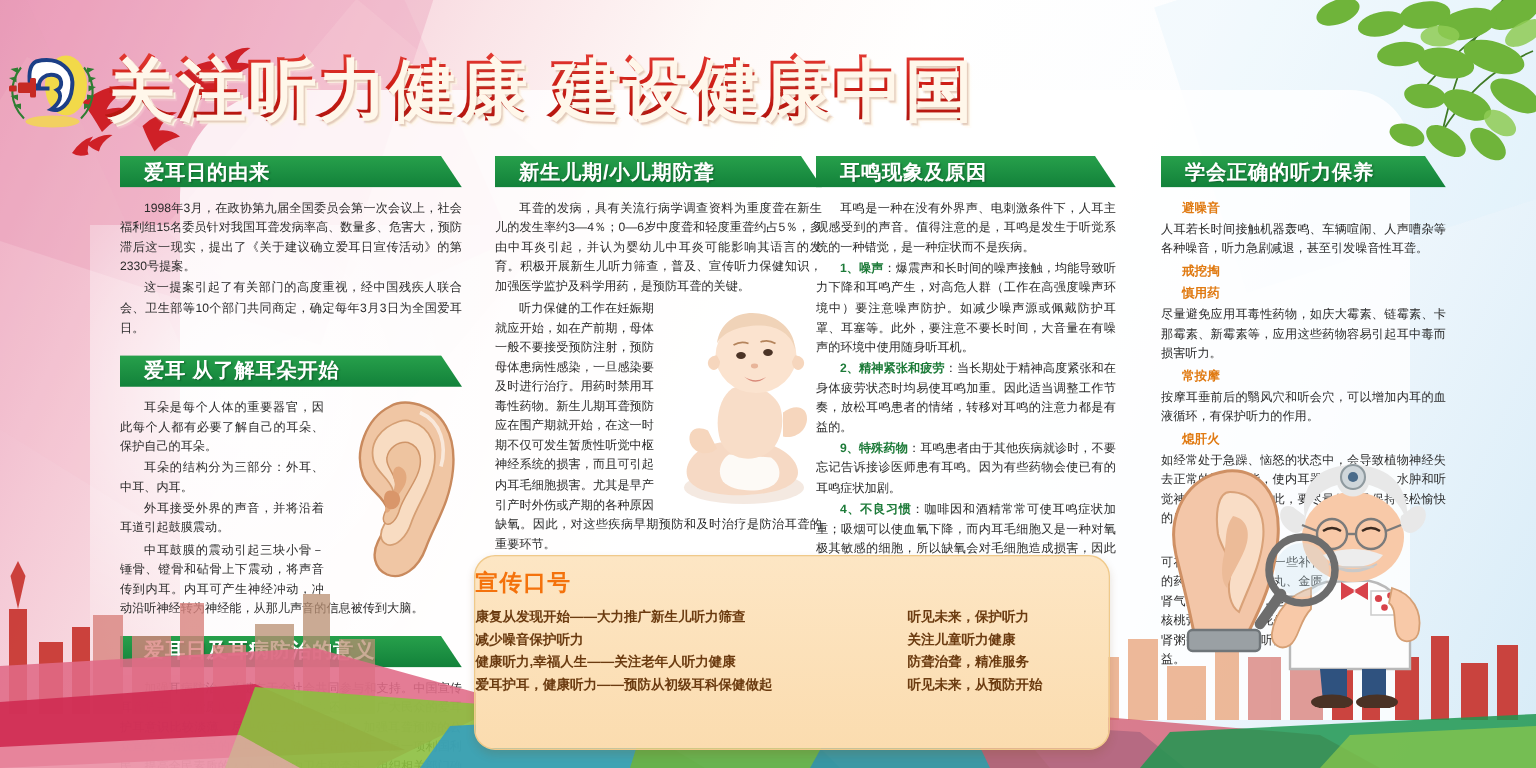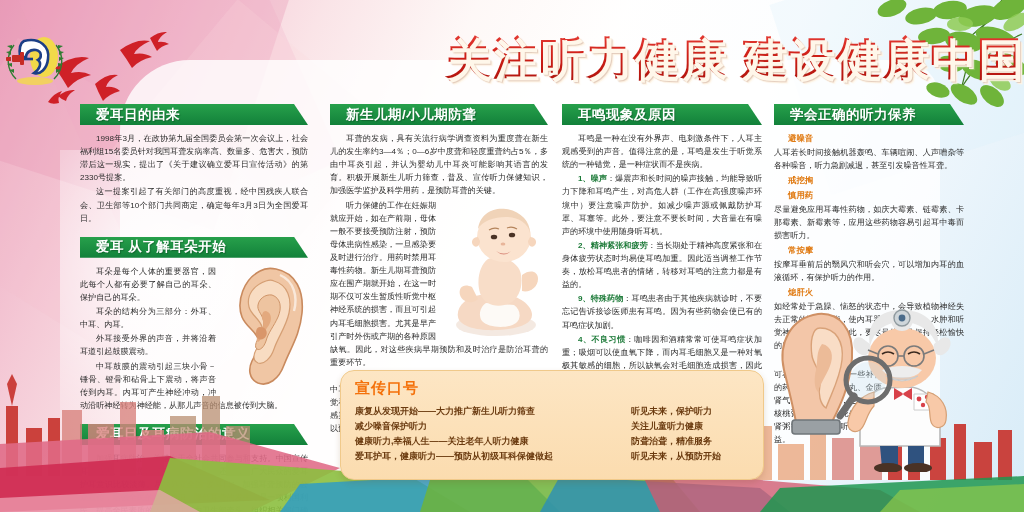--- a/index.html
+++ b/index.html
@@ -22,34 +22,34 @@
 
   
   .birds{position:absolute;left:0;top:10px;width:220px;height:130px;}
   
   .leaves{position:absolute;right:0;top:-6px;width:260px;height:140px;}
 
   
   .skyline{position:absolute;left:0;bottom:0;width:1024px;height:140px;}
 
   
-  .title-row{position:absolute;left:0;top:26px;width:1024px;height:66px;display:flex;align-items:center;justify-content:space-between;gap:10px;}
+  .title-row{position:absolute;left:0;top:26px;width:1024px;height:66px;display:flex;align-items:center;justify-content:flex-start;gap:0;}
   .logo{width:70px;height:60px;flex:0 0 auto;}
   .title-text{font-size:45px;font-weight:bold;letter-spacing:2px;color:#cf1f17;
     text-shadow:2px 2px 0 #fff7ea, 3px 3px 1px rgba(150,90,70,.28);
     background:linear-gradient(#e8413a 0%,#cf1f17 45%,#a7120c 100%);
     -webkit-background-clip:text;background-clip:text;-webkit-text-fill-color:transparent;
     filter:drop-shadow(2px 2px 0 #fff6e8);white-space:nowrap;}
 
   
   .cols{position:absolute;left:0;top:104px;width:1012px;height:300px;}
   .col{position:absolute;top:0;}
   .c1{left:80px;width:228px;}
   .c2{left:330px;width:218px;}
-  .c3{left:562px;width:200px;}
+  .c3{left:544px;width:200px;}
   .c4{left:774px;width:190px;}
 
   .banner{position:relative;height:21px;margin-bottom:7px;
     background:linear-gradient(#27a04b,#12813a);
     clip-path:polygon(0 0,calc(100% - 14px) 0,100% 100%,0 100%);
     box-shadow:0 1px 2px rgba(0,0,0,.22);display:flex;align-items:center;}
   .banner span{color:#fff;font-size:13.5px;font-weight:bold;padding-left:16px;letter-spacing:.5px;white-space:nowrap;
     text-shadow:1px 1px 1px rgba(0,0,0,.25);}
   .banner.w2{width:100%;}
 
@@ -61,25 +61,25 @@
 
   .gap{height:11px;}
   
   .doctor{position:absolute;left:762px;top:296px;width:210px;height:176px;}
 
   
   .float-right{float:right;width:92px;height:124px;}
   .float-right2{float:right;width:112px;height:142px;}
 
   
-  .slogan{position:absolute;left:340px;top:370px;width:424px;height:110px;
+  .slogan{position:absolute;left:316px;top:370px;width:424px;height:130px;
     background:linear-gradient(#fde6c4,#fbdcaf);border:1.5px solid #f0c98a;
-    border-radius:14px;box-shadow:0 3px 6px rgba(120,80,30,.18);padding:8px 14px;box-sizing:border-box;}
+    border-radius:14px;box-shadow:0 3px 6px rgba(120,80,30,.18);padding:8px 0;box-sizing:border-box;}
   .slogan h3{margin:0 0 6px 0;font-size:15px;color:#f4720c;font-weight:bold;letter-spacing:1px;}
-  .slogan-cols{display:flex;gap:26px;}
+  .slogan-cols{display:flex;gap:38px;}
   .slogan-cols ul{list-style:none;margin:0;padding:0;}
   .slogan-cols li{font-size:9px;color:#6b3b10;font-weight:bold;line-height:1.68;white-space:nowrap;}
   .sl-left{width:250px;}
 </style>
 </head>
 <body>
 
 <div id="poster">
 
   <div class="bg-base"></div>

